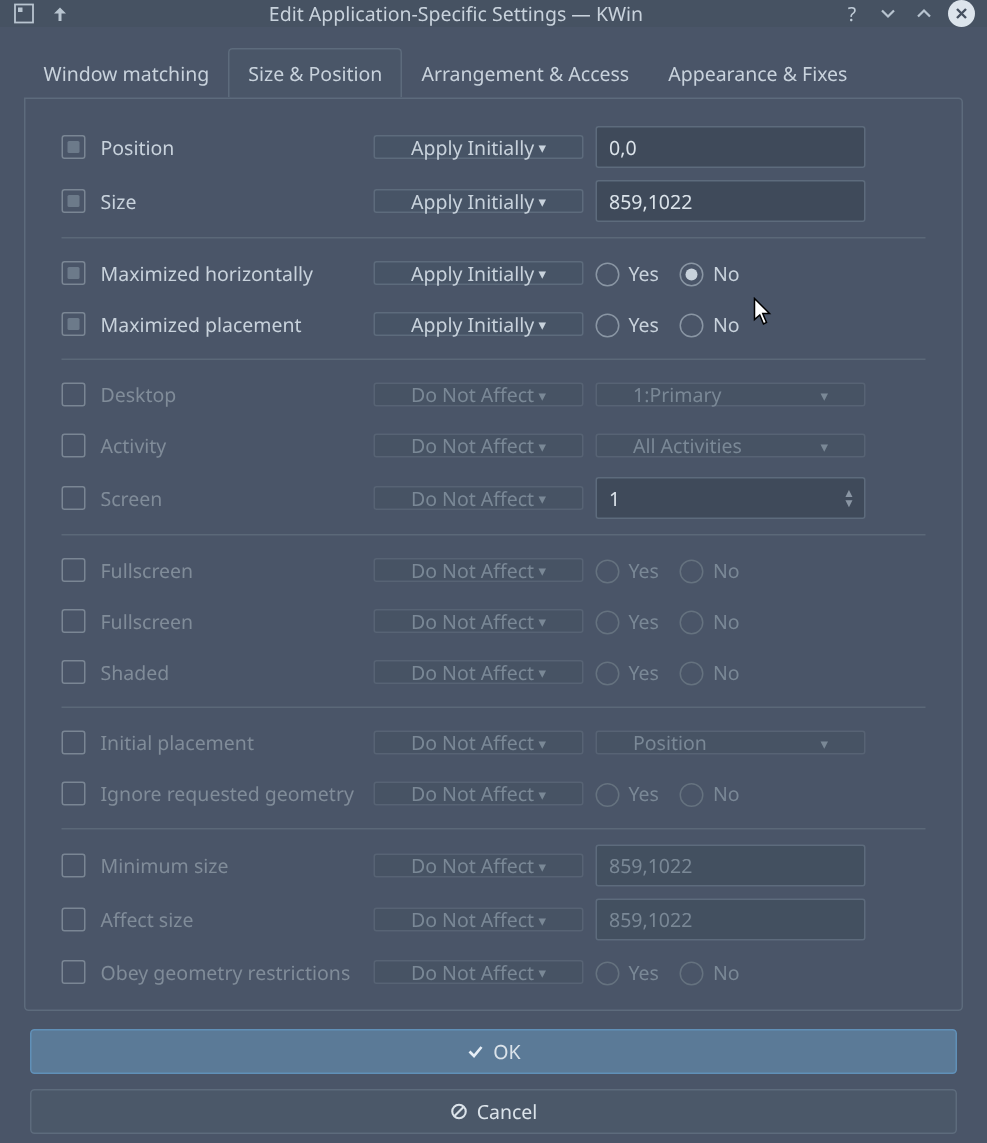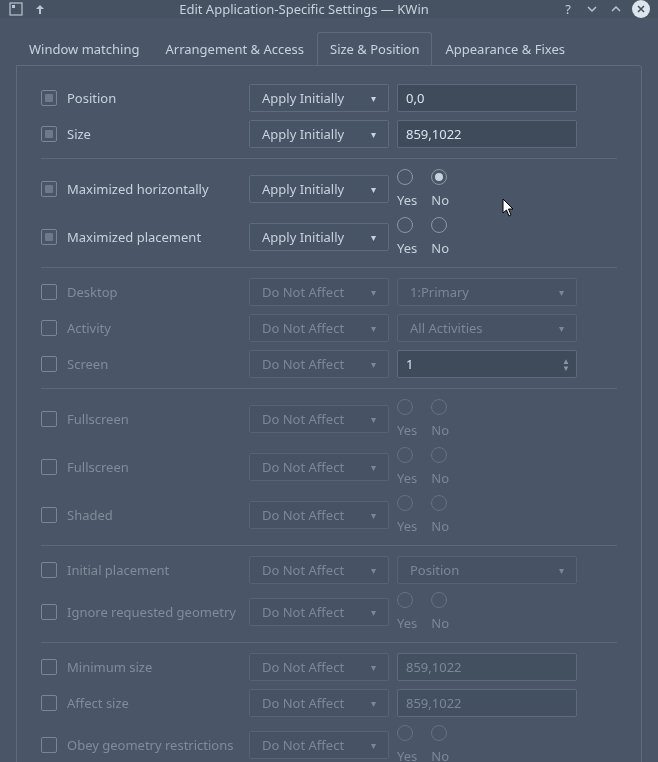--- a/index.html
+++ b/index.html
@@ -99,27 +99,27 @@
     flex-shrink: 0;
   }
   .chk-box.checked::after {
     content: "";
     position: absolute;
     inset: 3px;
     background: #6c7a8a;
     border-radius: 1px;
   }
   .sel {
-    height: 28px;
+    height: 16px;
     border: 1px solid #5d6b7c;
     border-radius: 2px;
     display: flex;
     align-items: center;
     justify-content: space-between;
-    padding: 0 12px;
+    padding: 0 24px;
     color: #c8d2dc;
     background: #475466;
   }
   .sel.disabled {
     color: #7a8896;
     background: #475364;
     border-color: #576374;
   }
   .chev { font-size: 10px; color: inherit; }
   .txt {
@@ -138,23 +138,22 @@
   }
   .radios {
     display: flex;
     gap: 14px;
     align-items: center;
     color: #c8d2dc;
   }
   .radios.disabled { color: #7a8896; }
   .radio {
     display: inline-flex;
-    align-items: flex-start;
+    align-items: flex-end;
     gap: 6px;
-    flex-direction: column;
   }
   .radio-dot {
     width: 16px; height: 16px;
     border: 1.5px solid #8a96a4;
     border-radius: 50%;
     display: inline-block;
     position: relative;
     flex-shrink: 0;
   }
   .radio-dot.on::after {
@@ -243,22 +242,22 @@
         <svg width="10" height="10" viewBox="0 0 10 10">
             <path d="M2 2 L8 8 M8 2 L2 8" stroke="#455060" stroke-width="1.6"></path>
           </svg>
       </span>
     </span>
   </div>
 
   <div class="content">
     <div class="tabs">
       <div class="tab">Window matching</div>
+      <div class="tab active">Size &amp; Position</div>
       <div class="tab">Arrangement &amp; Access</div>
-      <div class="tab active">Size &amp; Position</div>
       <div class="tab">Appearance &amp; Fixes</div>
     </div>
 
     <div class="panel">
 
       <div class="row">
         <label class="chk">
           <span class="chk-box checked"></span>
           <span>Position</span>
         </label>

